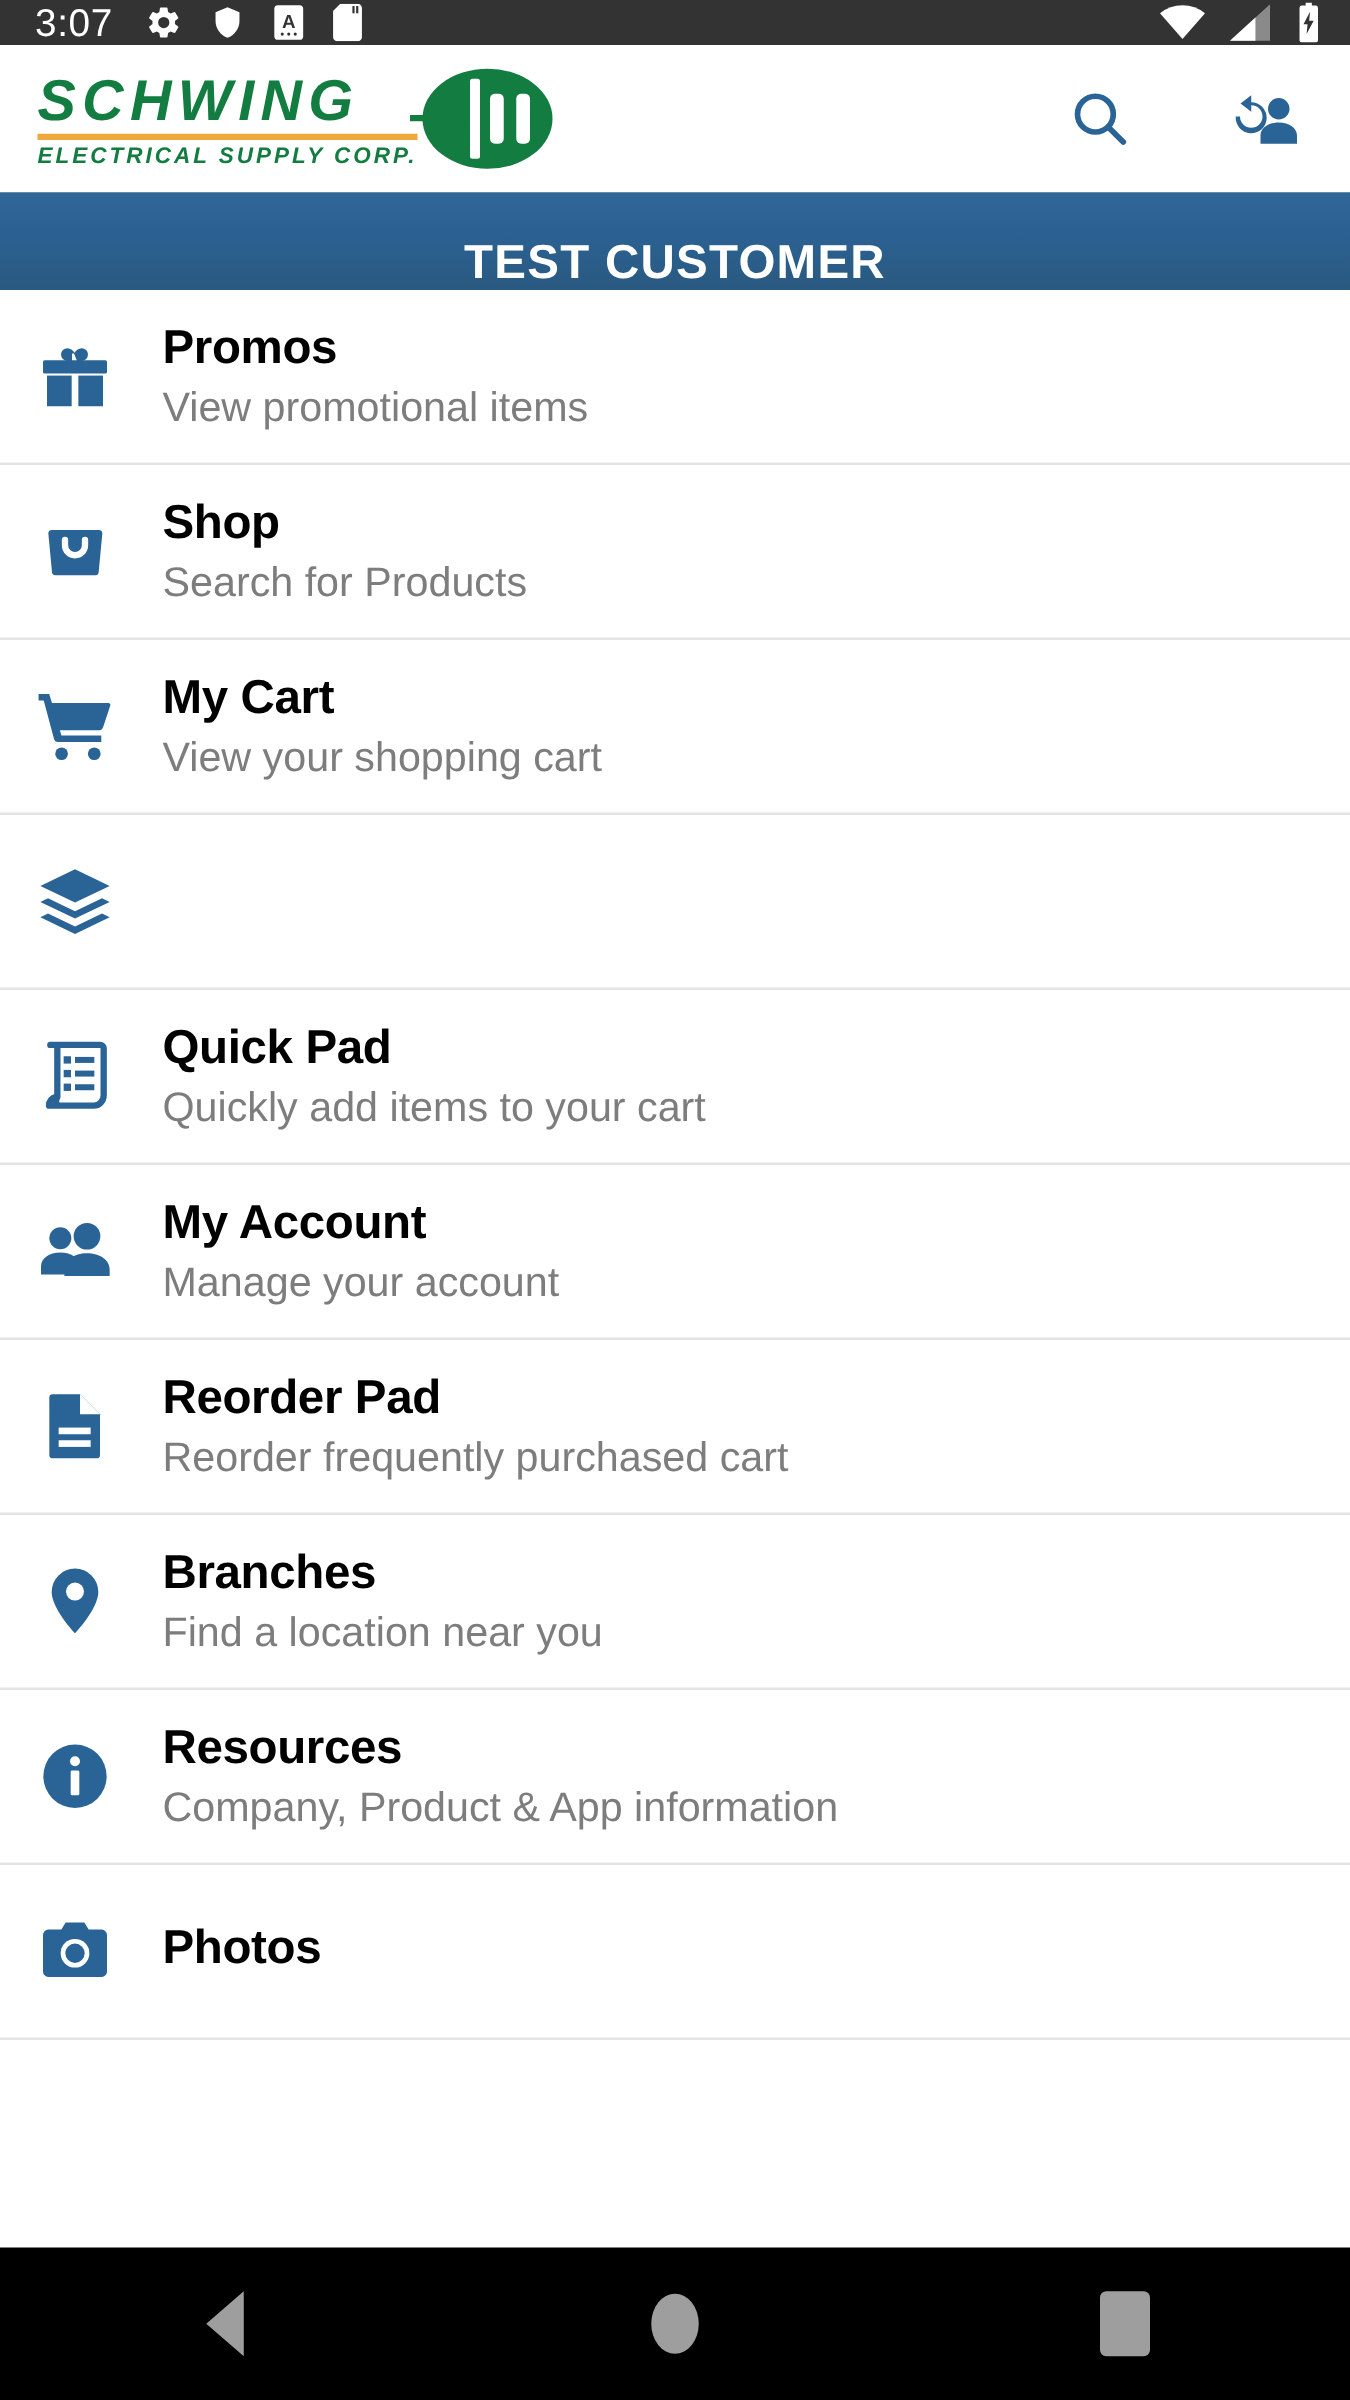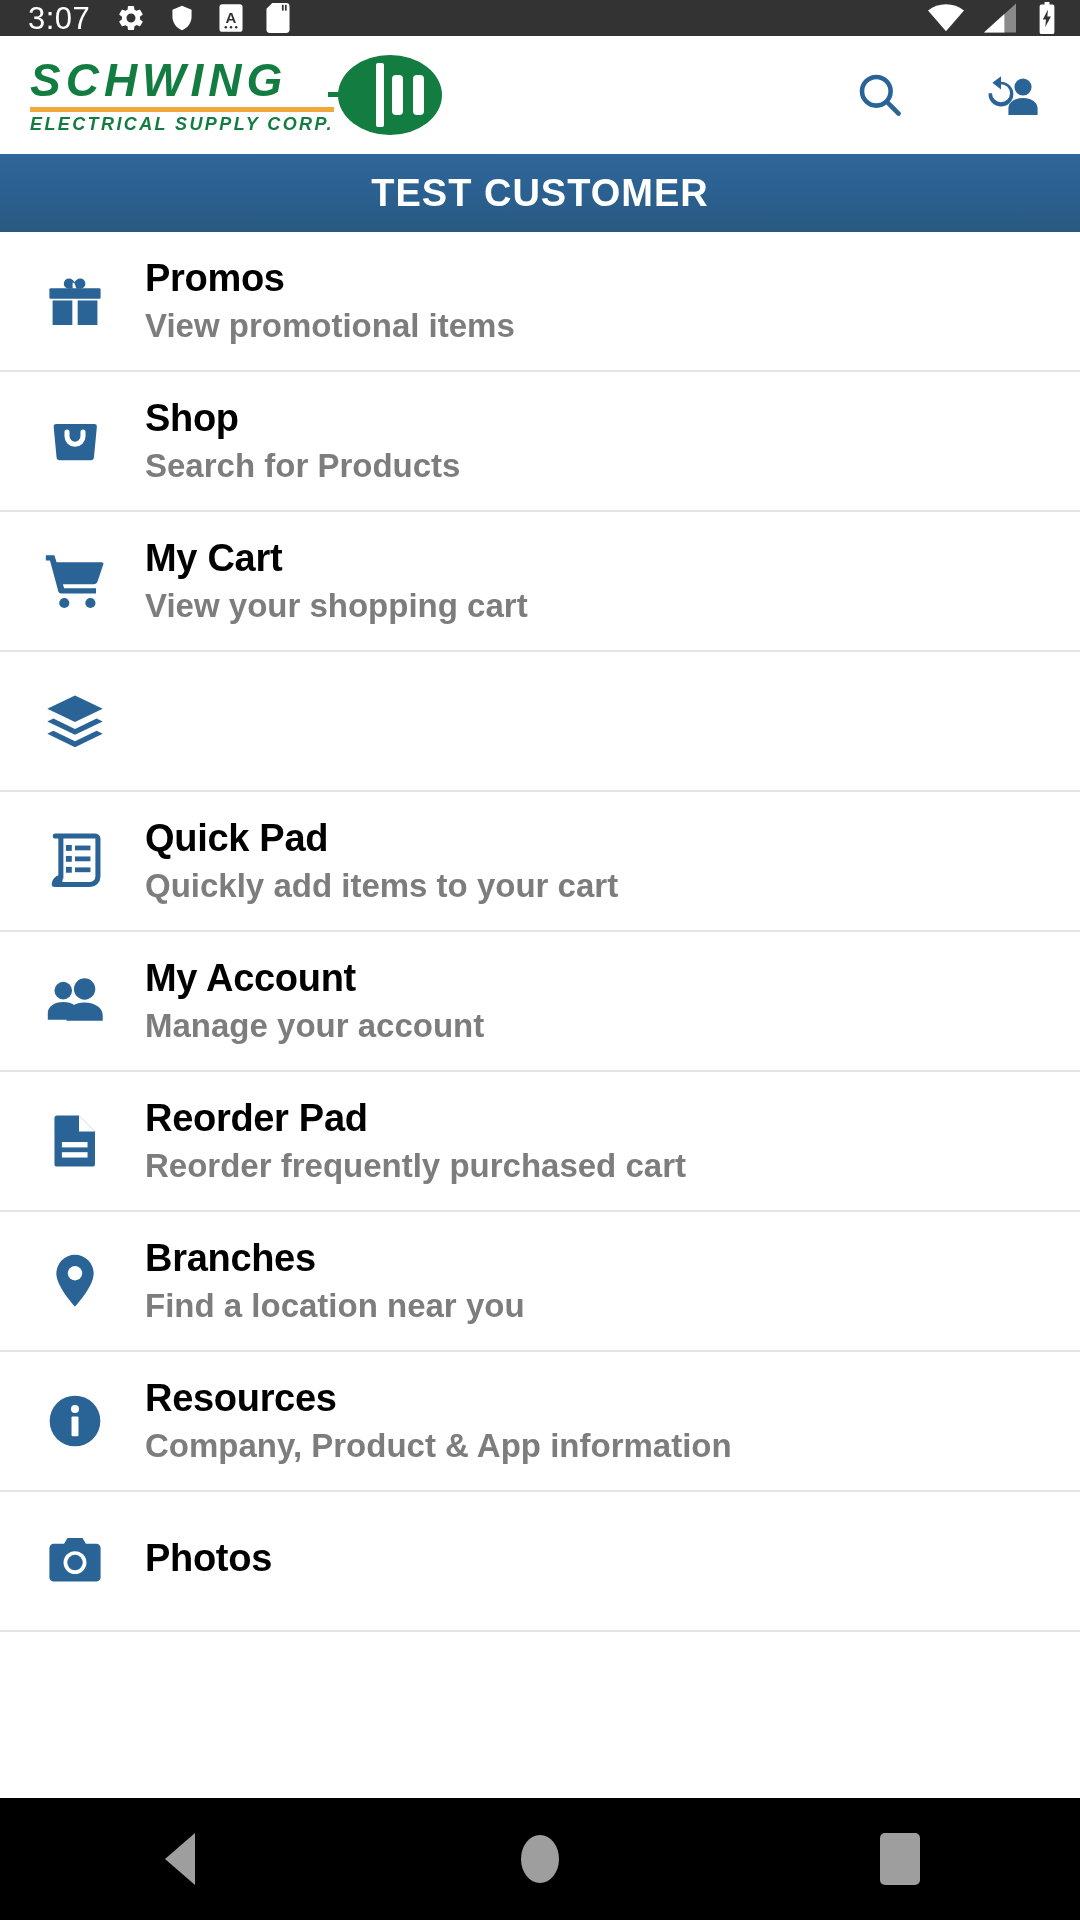--- a/index.html
+++ b/index.html
@@ -38,43 +38,43 @@
     font-size:18px; font-weight:bold; font-style:italic; color:#127c41;
     letter-spacing:2.4px; line-height:1; white-space:nowrap;
   }
   .logo-plug{ margin-left:-6px; }
   .appbar-spacer{ flex:1; }
   .appbar-actions{ display:flex; align-items:center; gap:74px; padding-right:6px; }
   .appbar-btn{ background:none; border:none; cursor:pointer; display:flex; align-items:center; }
 
   
   .cust-banner{
-    height:78px; background:#2b6192; display:flex; align-items:center;
+    height:78px; background:#2b6192; display:flex; align-items:flex-end;
     justify-content:center;
     background-image:linear-gradient(180deg,#2f6798 0%,#2b6192 45%,#29597f 100%);
   }
   .cust-banner-text{
     color:#ffffff; font-size:38px; font-weight:bold; letter-spacing:1px;
   }
 
   
   .menu{ background:#ffffff; }
   .menu-row{
     display:flex; align-items:center; height:140px;
-    border-bottom:2px solid #e4e4e4; padding-left:27px; cursor:pointer;
+    border-bottom:2px solid #e4e4e4; padding-left:12px; cursor:pointer;
   }
   .menu-icon{
     width:96px; min-width:96px; display:flex; align-items:center; justify-content:center;
   }
   .menu-texts{ display:flex; flex-direction:column; justify-content:center; padding-left:22px; }
   .menu-title{
     font-size:38px; font-weight:bold; color:#000000; line-height:1.16; letter-spacing:-.3px;
   }
   .menu-sub{
-    font-size:33px; font-weight:700; color:#7d7d7d; line-height:1.22; margin-top:6px;
+    font-size:33px; font-weight:400; color:#7d7d7d; line-height:1.22; margin-top:6px;
   }
 
   
   .navbar{
     position:absolute; left:0; bottom:0; width:1080px; height:122px;
     background:#000000; display:flex; align-items:center; justify-content:space-around;
   }
   .nav-btn{ background:none; border:none; cursor:pointer; width:180px;
             display:flex; align-items:center; justify-content:center; }
   .nav-back{

